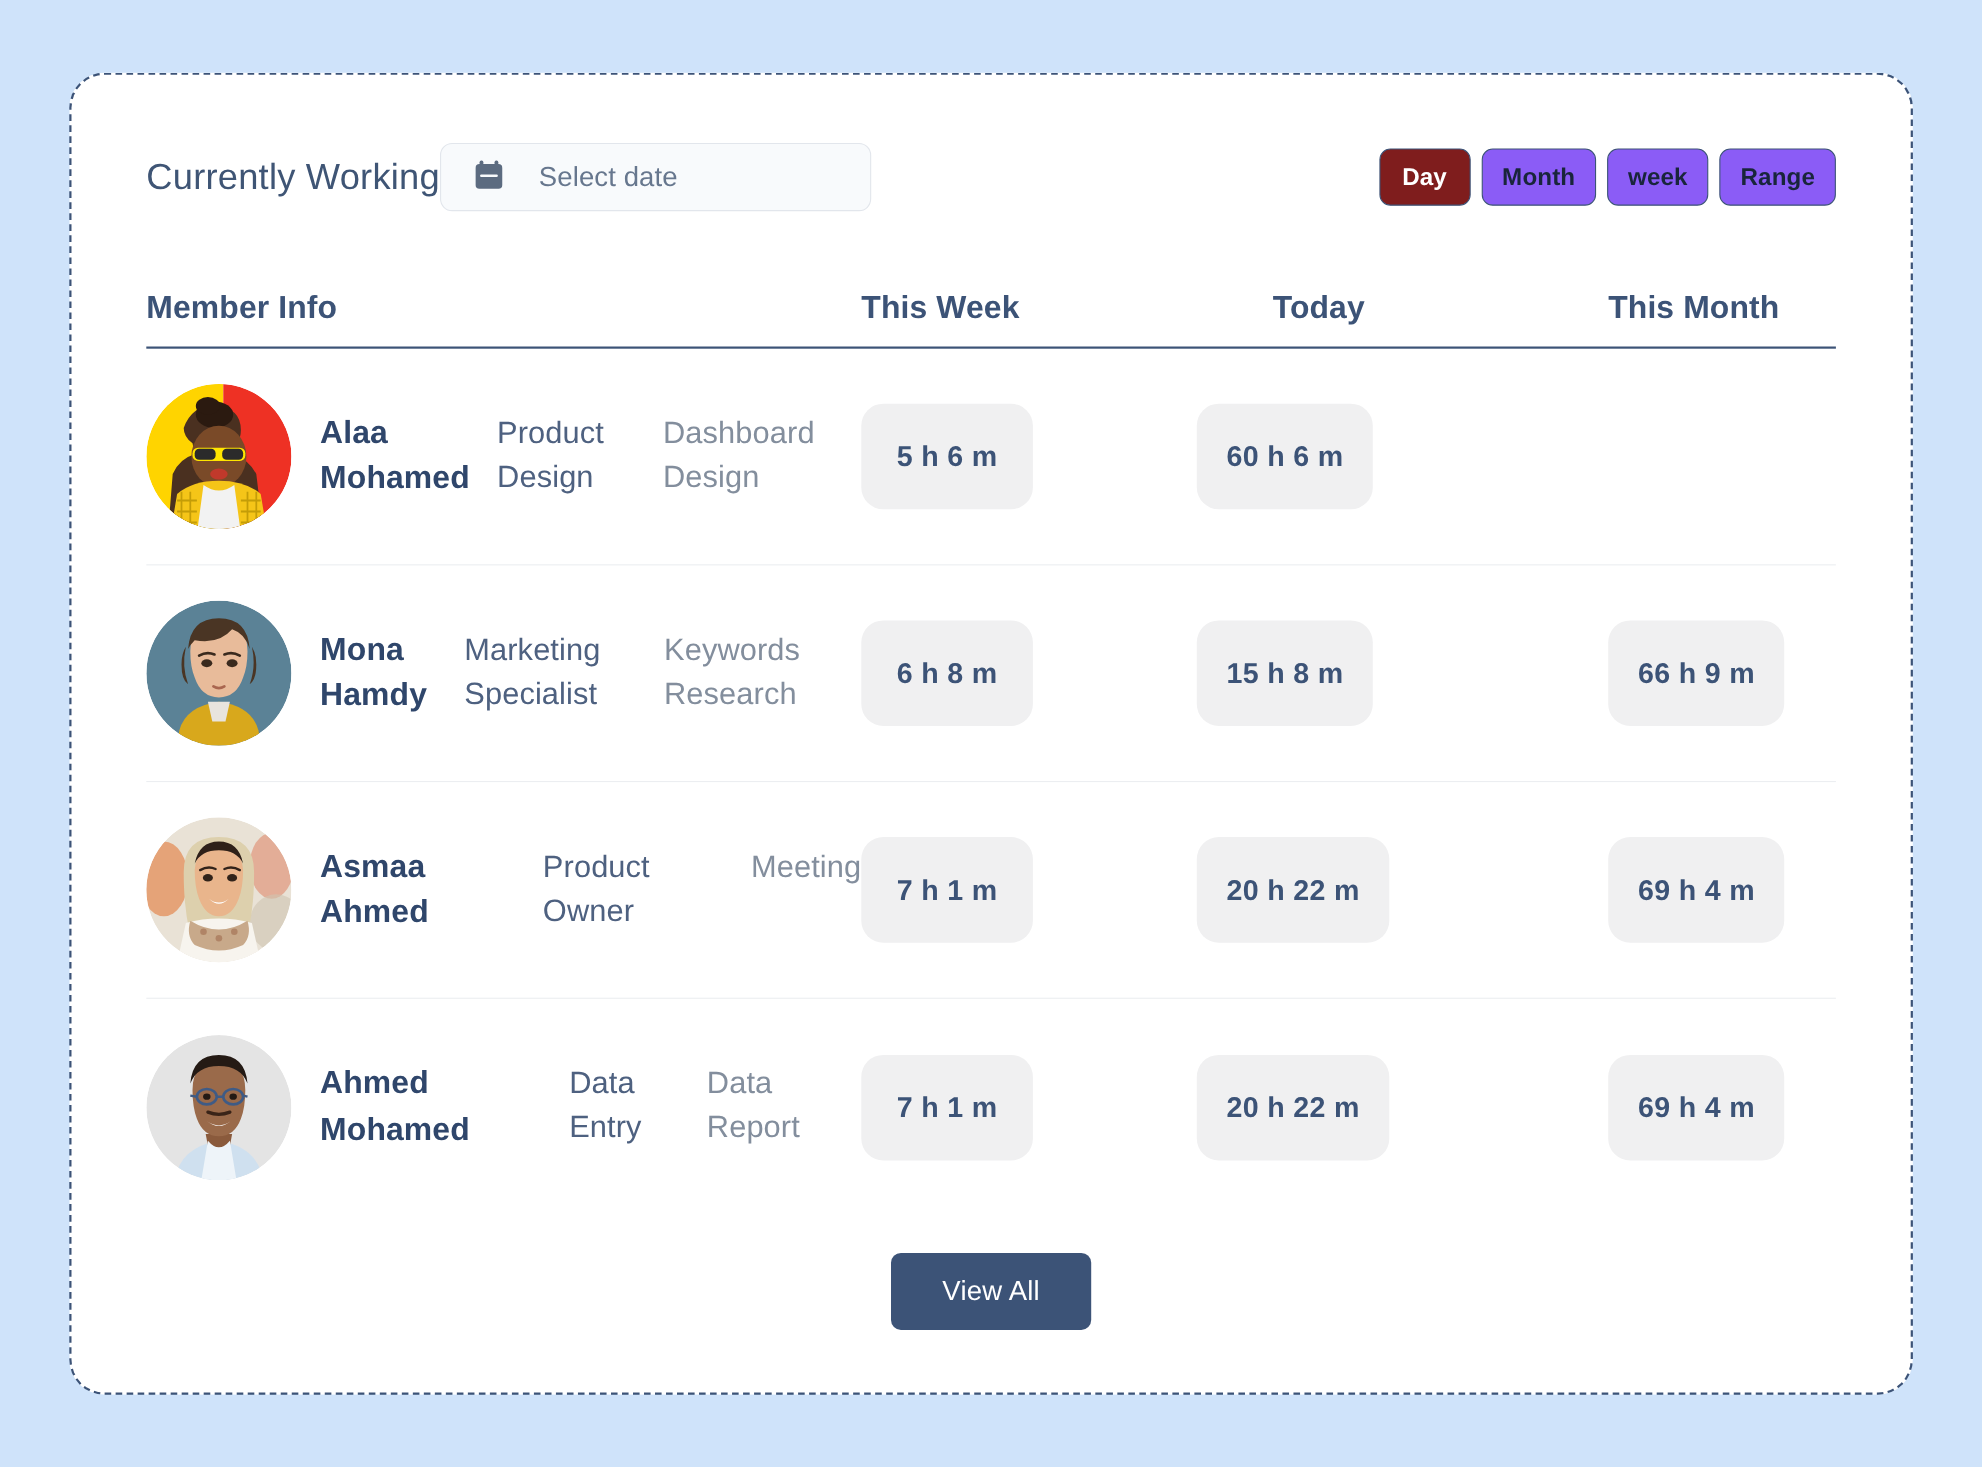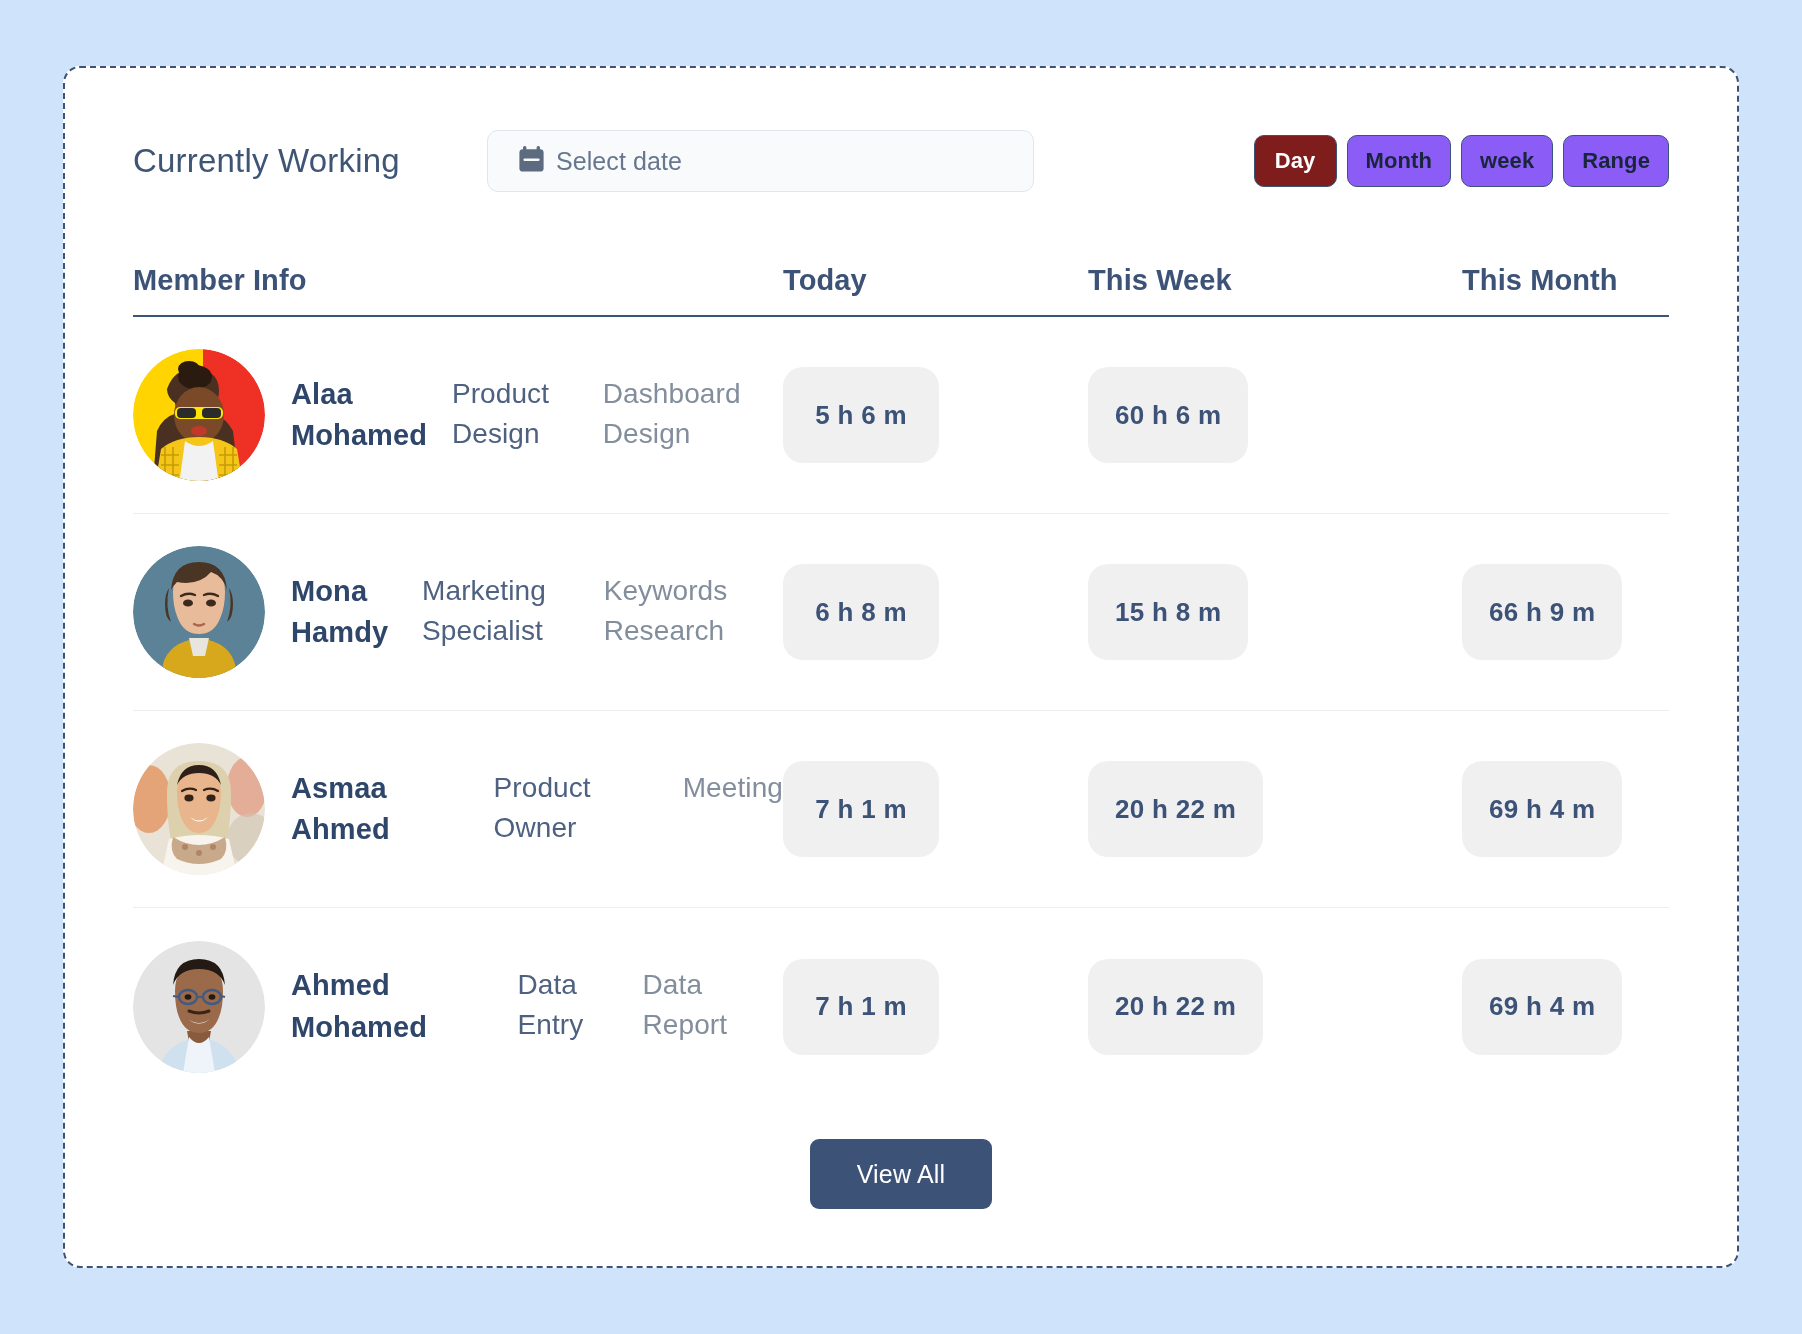--- a/index.html
+++ b/index.html
@@ -20,21 +20,21 @@
     height: 1334px;
     position: relative;
     padding: 66px 63px;
   }
 
   .card {
     width: 100%;
     height: 100%;
     background: #ffffff;
     border: 2px dashed #3c5377;
-    border-radius: 17px;
+    border-radius: 32px;
     padding: 62px 68px 0 68px;
     position: relative;
   }
 
   
   .card-header {
     display: flex;
     align-items: center;
     height: 62px;
     margin-bottom: 72px;
@@ -43,30 +43,29 @@
   .panel-title {
     font-size: 33px;
     font-weight: 400;
     color: #3f5575;
     letter-spacing: 0.2px;
     white-space: nowrap;
     flex: 0 0 auto;
   }
 
   .date-picker {
-    width: 547px;
+    width: 392px;
     height: 62px;
-    margin-left: 87px;
     background: #f8fafc;
     border: 1px solid #e2e6ec;
     border-radius: 11px;
     display: flex;
     align-items: center;
     padding: 0 30px;
-    gap: 11px;
+    gap: 32px;
     flex: 0 0 auto;
   }
 
   .cal-icon { flex: 0 0 auto; display: block; }
 
   .date-placeholder {
     font-size: 25px;
     color: #67778e;
     font-weight: 400;
     letter-spacing: 0.1px;
@@ -243,22 +242,22 @@
         <button class="range-btn">Month</button>
         <button class="range-btn">week</button>
         <button class="range-btn">Range</button>
       </div>
     </div>
 
     <div class="table">
 
       <div class="table-head">
         <div class="th col-member">Member Info</div>
+        <div class="th col-week">This Week</div>
         <div class="th col-today">Today</div>
-        <div class="th col-week">This Week</div>
         <div class="th col-month">This Month</div>
       </div>
 
       <div class="table-row">
         <div class="member-cell">
           <div class="avatar">
             <svg viewBox="0 0 132 132">
               <defs>
                   <clipPath id="c1">
                     <circle cx="66" cy="66" r="66"></circle>

